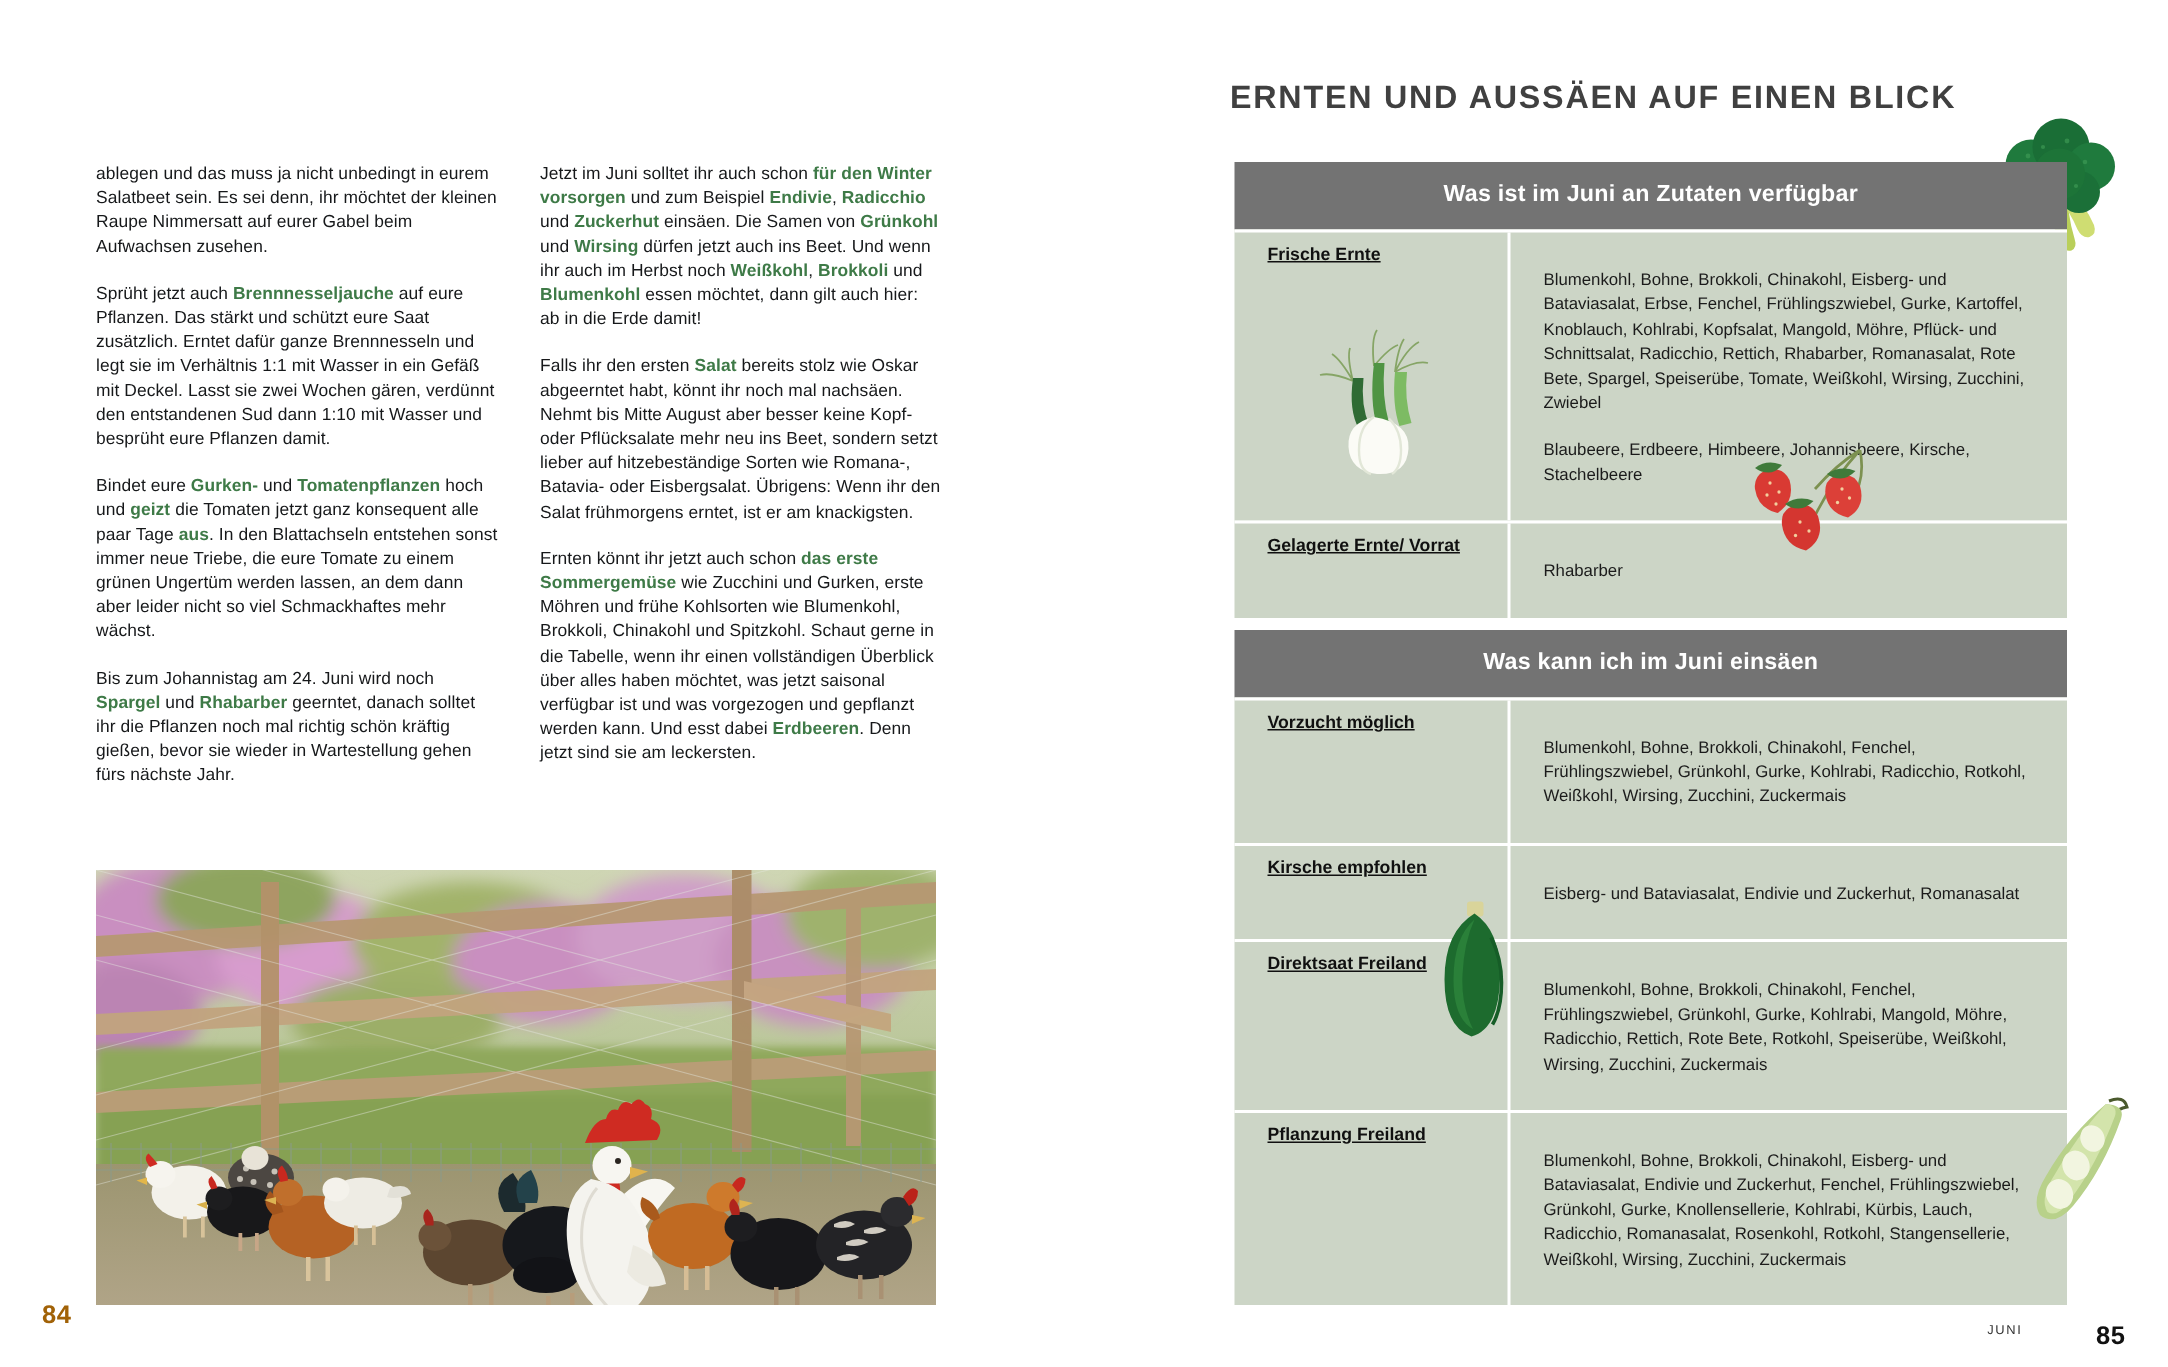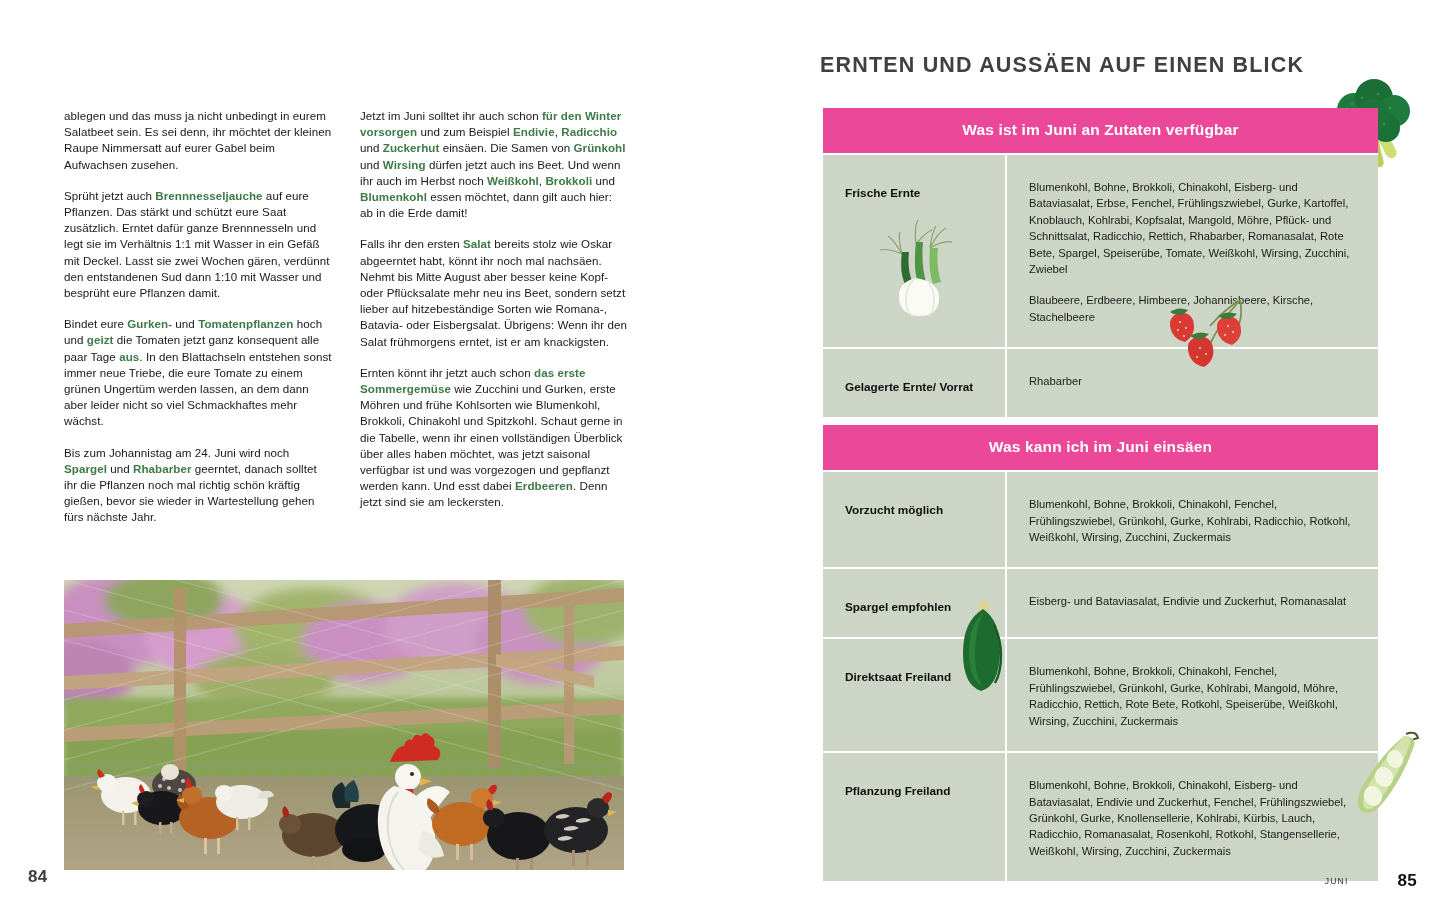--- a/index.html
+++ b/index.html
@@ -63,21 +63,21 @@
     background: #8a9a6a;
   }
   .photo svg { display:block; width: 560px; height: 290px; }
 
   .folio-left {
     position: absolute;
     left: 28px; bottom: 24px;
     font-size: 17px;
     font-weight: bold;
     letter-spacing: 0.02em;
-    color: #404040;
+    color: #a16207;
   }
 
   
   .right-page {
     position: absolute;
     left: 722px; top: 0;
     width: 723px; height: 911px;
   }
 
   .rp-title {
@@ -90,47 +90,48 @@
     white-space: nowrap;
   }
 
   .table-wrap {
     position: absolute;
     left: 101px; top: 108px;
     width: 555px;
   }
 
   .band {
-    background: #ec4899;
+    background: #737373;
     color: #ffffff;
     font-size: 15.5px;
     font-weight: bold;
     letter-spacing: 0.01em;
     text-align: center;
     padding: 13px 0 14px 0;
   }
 
   .trow {
     display: flex;
     background: #ccd5c6;
     border-top: 2px solid #ffffff;
     position: relative;
   }
   .trow:first-child { border-top: none; }
 
   .tlabel {
     width: 182px;
     flex: 0 0 182px;
-    padding: 30px 0 22px 22px;
+    padding: 6px 0 22px 22px;
     box-sizing: border-box;
     font-size: 11.8px;
     font-weight: bold;
     line-height: 16px;
     color: #101010;
     position: relative;
+    text-decoration: underline;
   }
   .tsep {
     width: 2px;
     background: #ffffff;
     flex: 0 0 2px;
   }
   .tcell {
     flex: 1 1 auto;
     padding: 24px 14px 22px 22px;
     box-sizing: border-box;
@@ -141,23 +142,23 @@
   .tcell p { margin: 0; }
   .tcell p + p { margin-top: 15px; }
 
   .band-gap { height: 8px; background: #ffffff; }
 
   
   .deco { position: absolute; pointer-events: none; }
 
   .folio-right {
     position: absolute;
-    right: 28px; bottom: 20px;
+    right: 28px; bottom: 10px;
     display: flex;
-    align-items: center;
+    align-items: flex-start;
     gap: 11px;
   }
   .folio-right .month {
     font-size: 8.6px;
     letter-spacing: 0.13em;
     color: #333;
   }
   .folio-right .num {
     font-size: 17px;
     font-weight: bold;
@@ -416,21 +417,21 @@
         <div class="band-gap"></div>
         <div class="band">Was kann ich im Juni einsäen</div>
         <div class="trow">
           <div class="tlabel">Vorzucht möglich</div>
           <div class="tsep"></div>
           <div class="tcell">
             <p>Blumenkohl, Bohne, Brokkoli, Chinakohl, Fenchel, Frühlingszwiebel, Grünkohl, Gurke, Kohlrabi, Radicchio, Rotkohl, Weißkohl, Wirsing, Zucchini, Zuckermais</p>
           </div>
         </div>
         <div class="trow">
-          <div class="tlabel">Spargel empfohlen</div>
+          <div class="tlabel">Kirsche empfohlen</div>
           <div class="tsep"></div>
           <div class="tcell">
             <p>Eisberg- und Bataviasalat, Endivie und Zuckerhut, Romanasalat</p>
           </div>
         </div>
         <div class="trow">
           <div class="tlabel">Direktsaat Freiland</div>
           <div class="tsep"></div>
           <div class="tcell">
             <p>Blumenkohl, Bohne, Brokkoli, Chinakohl, Fenchel, Frühlingszwiebel, Grünkohl, Gurke, Kohlrabi, Mangold, Möhre, Radicchio, Rettich, Rote Bete, Rotkohl, Speiserübe, Weißkohl, Wirsing, Zucchini, Zuckermais</p>

